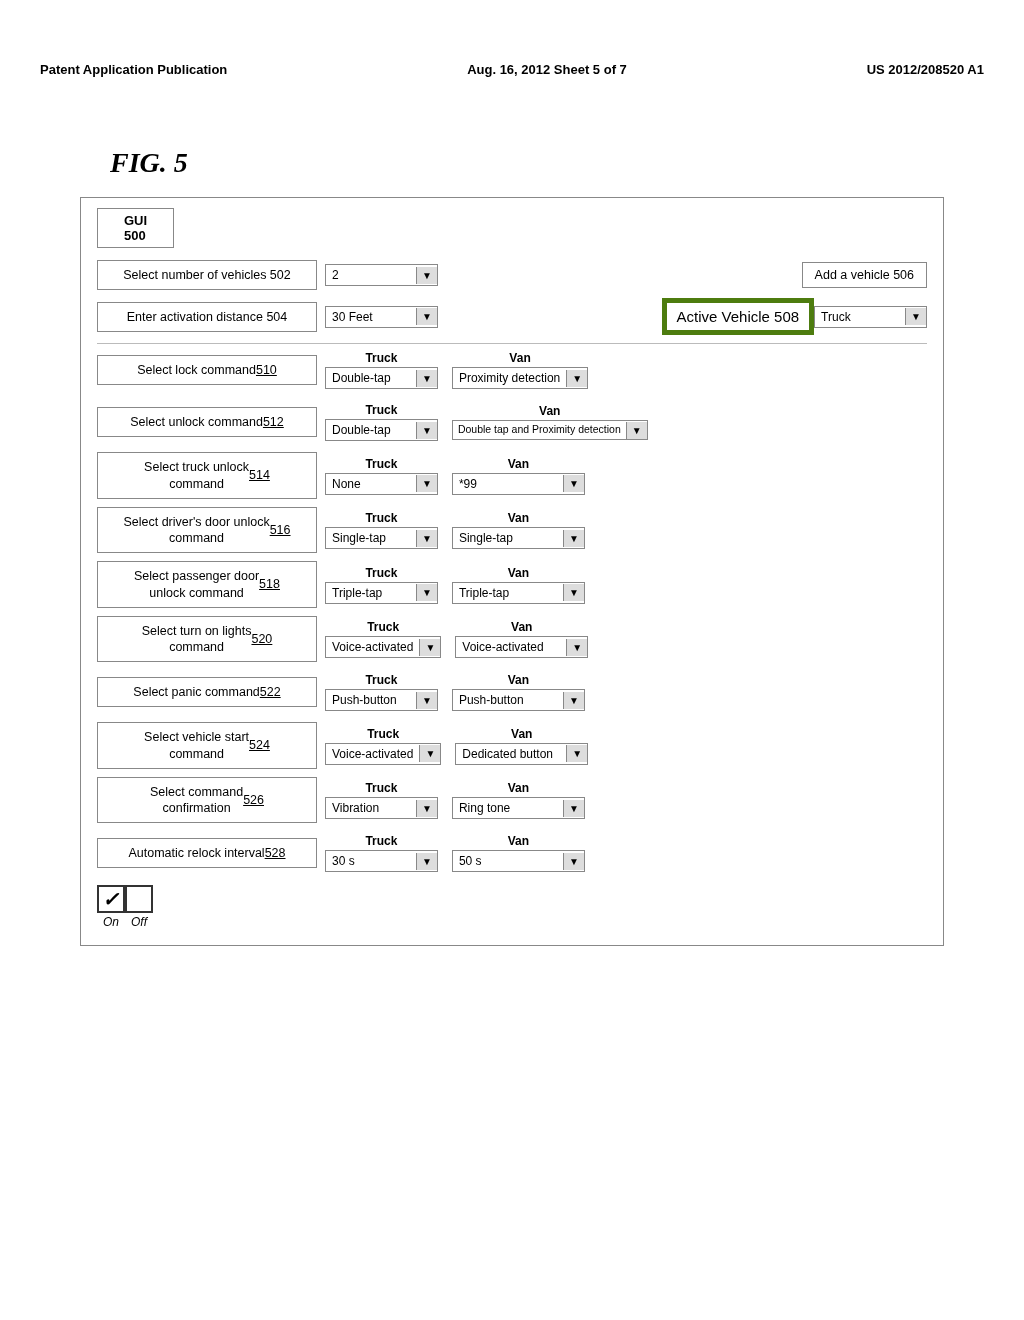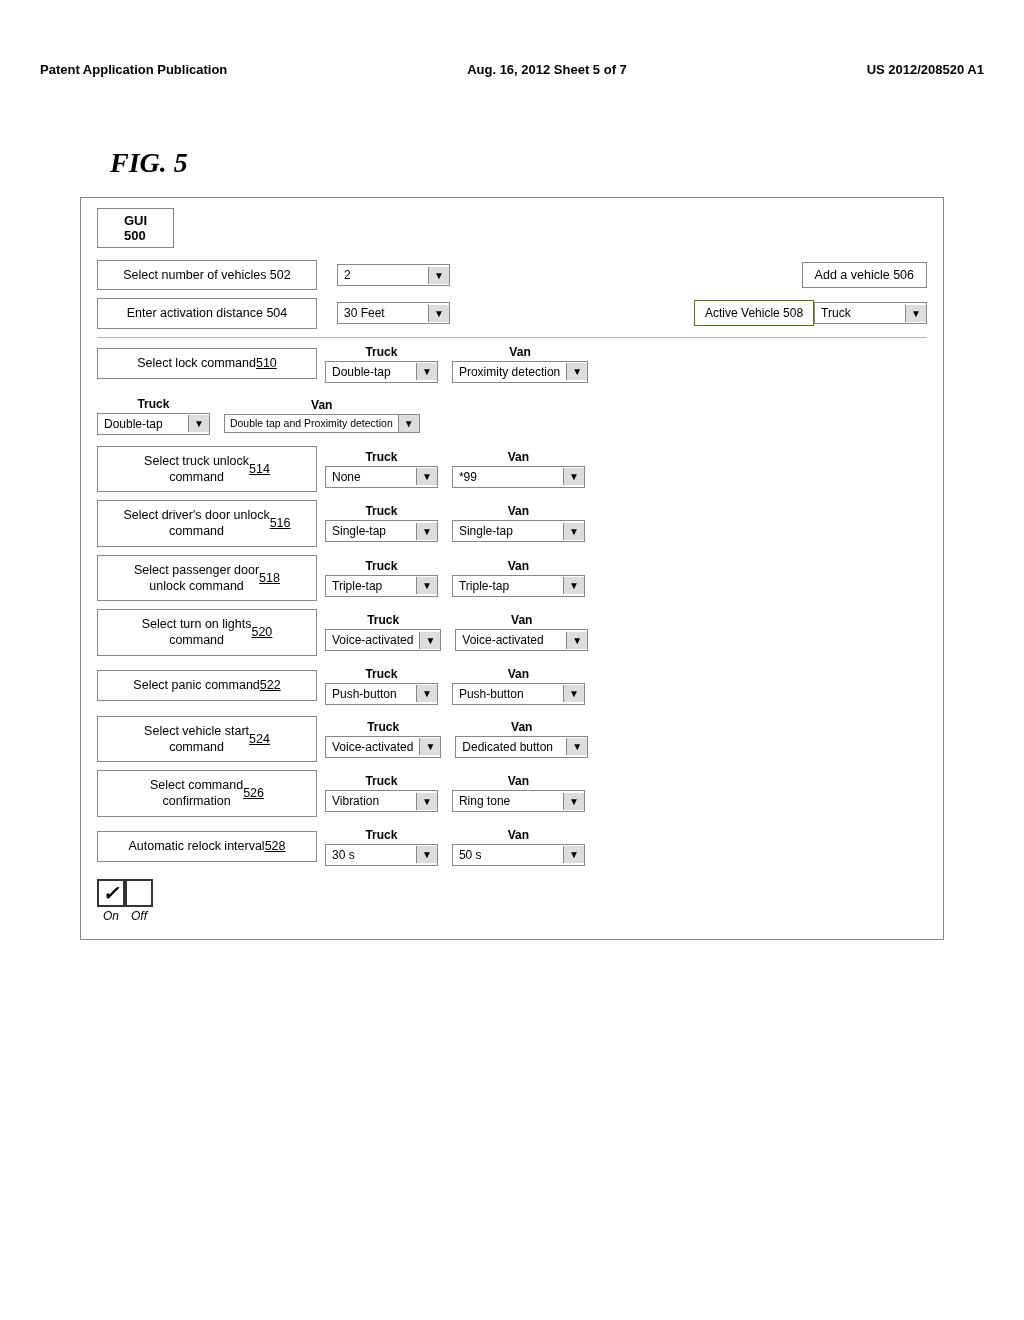--- a/index.html
+++ b/index.html
@@ -92,41 +92,41 @@
       border-left: 1px solid #888;
       padding: 3px 5px;
       font-size: 10px;
       cursor: pointer;
       user-select: none;
     }
     .top-controls {
       display: flex;
       align-items: center;
       margin-bottom: 8px;
-      gap: 12px;
+      gap: 0;
     }
     .top-controls .row-label {
       height: auto;
     }
     .add-vehicle-btn {
       border: 1px solid #888;
       padding: 5px 12px;
       font-size: 12.5px;
       background: #fff;
       cursor: pointer;
     }
     .active-vehicle-group {
       display: flex;
       align-items: center;
       gap: 0;
     }
     .active-vehicle-label {
-      border: 1px solid #4d7c0f;
+      border: 5px solid #4d7c0f;
       padding: 5px 10px;
-      font-size: 12px;
+      font-size: 15px;
     }
     .bottom-row {
       display: flex;
       align-items: center;
       margin-top: 10px;
       gap: 0;
       font-style: italic;
     }
     .checkbox-group {
       display: flex;
@@ -233,20 +233,21 @@
         </div>
         <div class="select-group" style="margin-left: 8px;">
           <div class="col-header">Van</div>
           <div class="select-wrapper">
             <span class="select-value" style="min-width:110px">Proximity detection</span>
             <span class="dropdown-arrow">▼</span>
           </div>
         </div>
       </div>
       <div class="row">
+        <div class="row-label">Select unlock command<br><u>512</u></div>
         <div class="select-group">
           <div class="col-header">Truck</div>
           <div class="select-wrapper">
             <span class="select-value">Double-tap</span>
             <span class="dropdown-arrow">▼</span>
           </div>
         </div>
         <div class="select-group" style="margin-left: 8px;">
           <div class="col-header">Van</div>
           <div class="select-wrapper">

